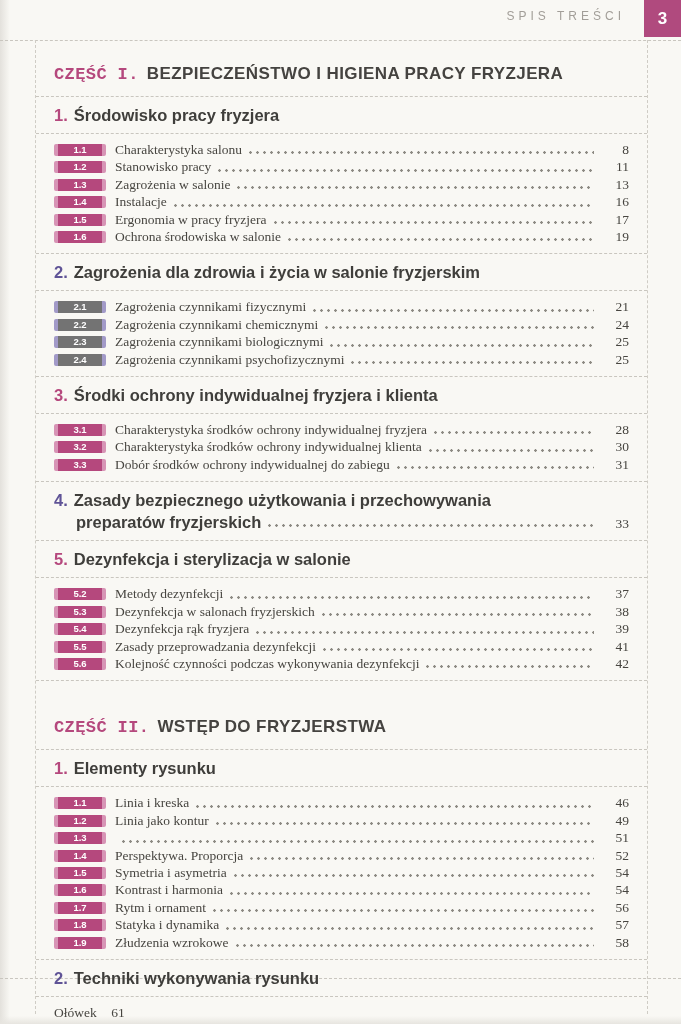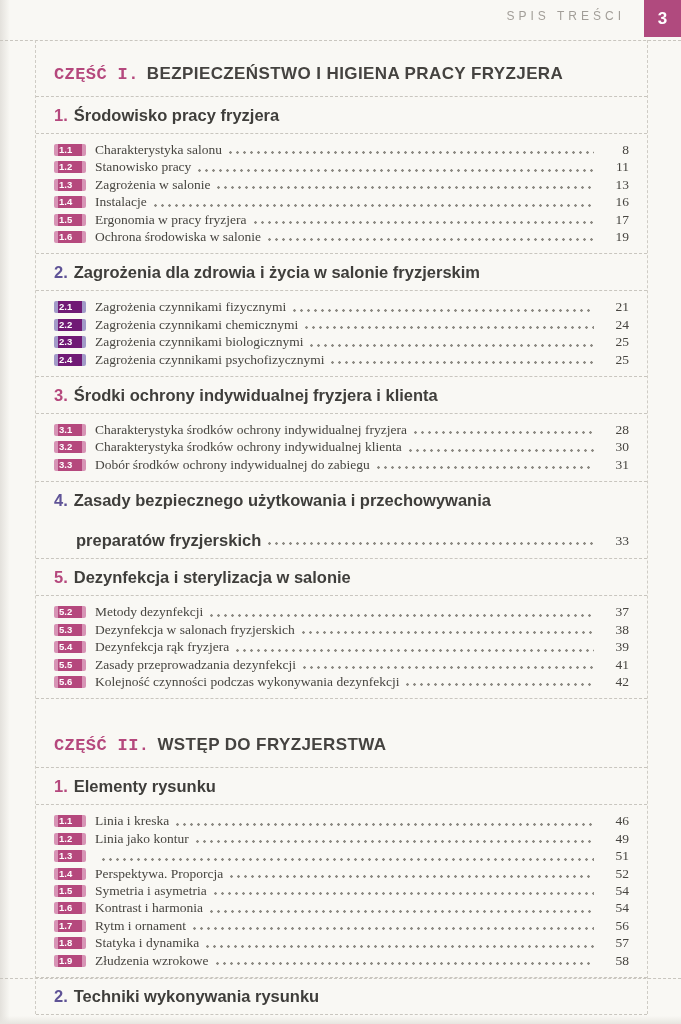--- a/index.html
+++ b/index.html
@@ -49,38 +49,38 @@
     font-family:"Liberation Sans","DejaVu Sans",sans-serif;
     font-weight:bold;font-size:16.5px;color:#3f3e3b;
   }
   .chapter-heading .num{margin-right:6px;}
   .accent-pink{color:#b5487d;}
   .accent-purple{color:#5f5396;}
 
   .items{padding:7px 18px 8px 18px;}
   .row{display:flex;align-items:baseline;line-height:17.4px;font-size:13.5px;}
   .badge{
-    flex:0 0 auto;display:inline-block;min-width:22px;
+    flex:0 0 auto;display:inline-block;min-width:22px;text-align:center;
     font-family:"Liberation Sans","DejaVu Sans",sans-serif;
     font-weight:bold;font-size:9.5px;line-height:12px;color:#fff;
     border-radius:2px;margin-right:9px;position:relative;top:-1px;
-    padding:0 1px;
+    padding:0 11px;
   }
   .badge.accent-pink{background:#b5487d;color:#fff;border-left:4px solid #d794b5;border-right:4px solid #d794b5;}
-  .badge.accent-purple{background:#701a75;color:#fff;border-left:4px solid #a29ac8;border-right:4px solid #a29ac8;}
+  .badge.accent-purple{background:#737373;color:#fff;border-left:4px solid #a29ac8;border-right:4px solid #a29ac8;}
   .lbl{flex:0 0 auto;}
   .dots{
     flex:1 1 auto;align-self:flex-end;height:3px;margin:0 7px 4px 7px;
     background-image:radial-gradient(circle at 1.5px 1.5px,#8d8a83 1.1px,transparent 1.5px);
     background-size:7px 3px;background-repeat:repeat-x;
   }
   .pg{flex:0 0 28px;text-align:right;font-size:13.5px;}
 
   
-  .two-line .line2{display:flex;align-items:center;margin-top:21px;}
+  .two-line .line2{display:flex;align-items:flex-end;margin-top:3px;}
   .two-line .indent{flex:0 0 22px;}
   .two-line .pg{font-family:Liberation Serif, serif;font-weight:normal;}
   .two-line .dots{margin-bottom:5px;}
 
   .spacer{height:14px;}
   .part2-gap{padding-top:22px;}
 </style>
 </head>
 <body>
 

